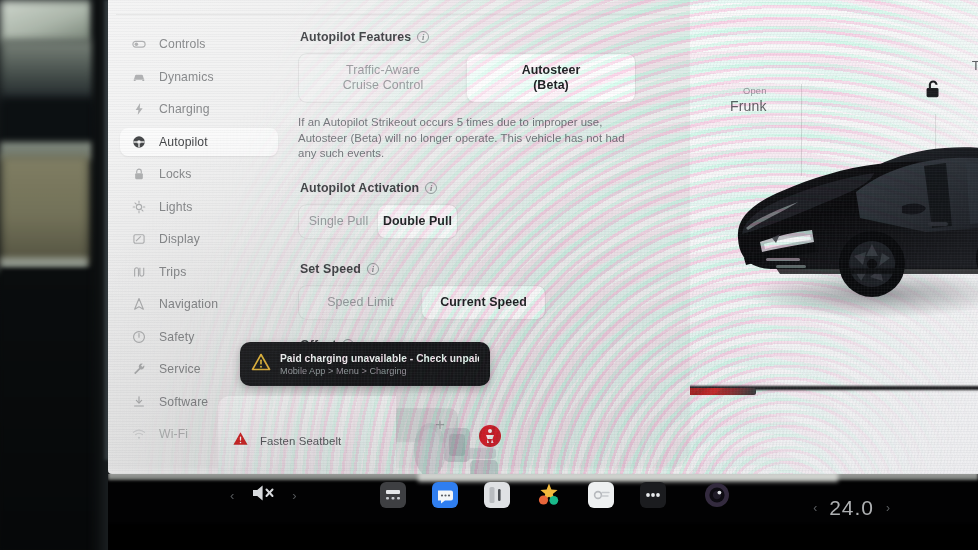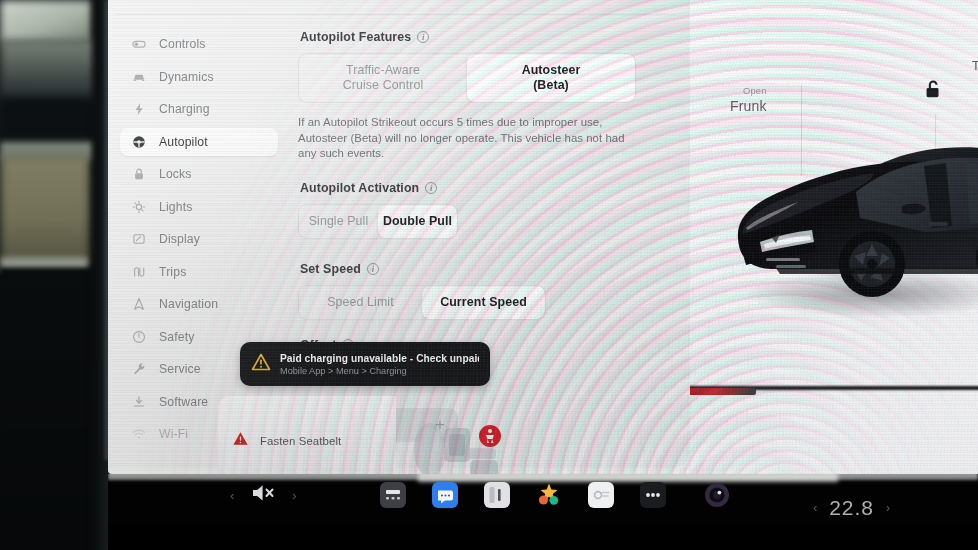--- a/index.html
+++ b/index.html
@@ -658,18 +658,18 @@
           <circle cx="13" cy="13" r="12" fill="#332a3e"></circle>
           <circle cx="13" cy="13" r="7.6" fill="#0d0b12"></circle>
           <circle cx="13" cy="13" r="4.2" fill="#1f1b28"></circle>
           <circle cx="15.4" cy="10.6" r="1.9" fill="#dfe2e5"></circle>
         </svg>
     </span>
   </div>
 
   <div class="temp-group">
     <span class="temp-chev">‹</span>
-    <span class="temp-val">22.8</span>
+    <span class="temp-val">24.0</span>
     <span class="temp-chev">›</span>
   </div>
 
   <div class="tb-blurdark"></div>
 </div>
 
 </body></html>

